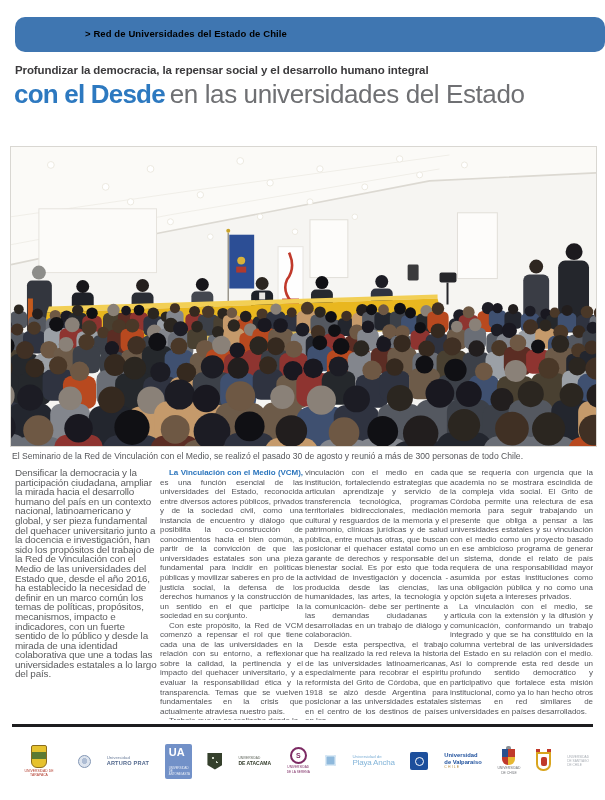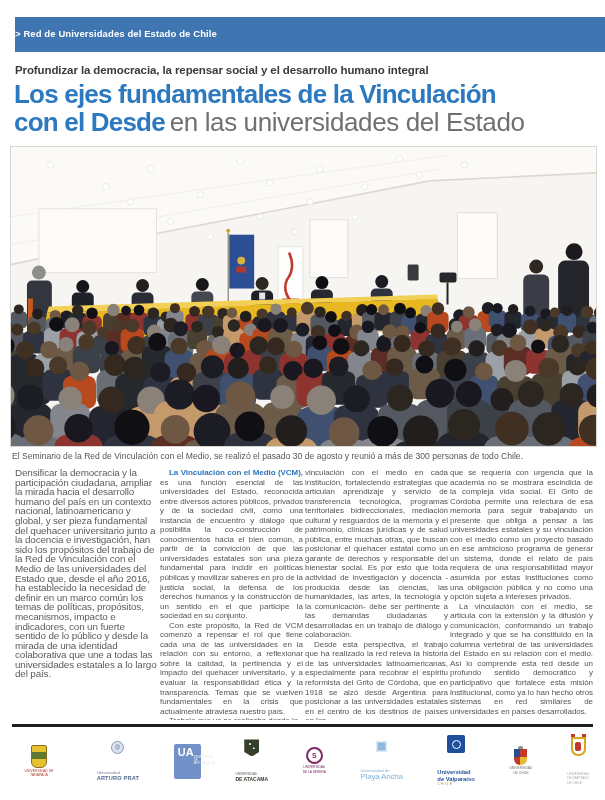--- a/index.html
+++ b/index.html
@@ -3,22 +3,22 @@
 <meta charset="utf-8">
 <style>
   html,body{margin:0;padding:0}
   body{
     width:605px;height:800px;position:relative;background:#ffffff;
     font-family:"Liberation Sans",sans-serif;color:#54555a;overflow:hidden;
   }
   
   .masthead{
     position:absolute;left:15px;right:0;top:17px;height:35px;
-    background:#3f76b1;color:#ffffff;display:flex;flex-direction:column;
-    justify-content:center;box-sizing:border-box;gap:1px;
+    background:#3f76b1;color:#000000;display:flex;flex-direction:column;
+    justify-content:center;padding-left:70px;box-sizing:border-box;gap:1px;border-radius:10px;
   }
   .masthead div{font-size:9.5px;font-weight:bold;letter-spacing:.1px;line-height:1.3}
   
   .kicker{
     position:absolute;left:15px;top:64px;font-size:11.5px;font-weight:bold;
     color:#3b3a3c;letter-spacing:-0.1px;
   }
   .headline{
     position:absolute;left:14px;top:80px;width:582px;line-height:28px;
     font-size:26px;letter-spacing:-0.8px;
@@ -53,34 +53,34 @@
   .lead-in{color:#2d76bd;font-weight:bold}
   
   .footer-rule{
     position:absolute;left:12px;top:724px;width:581px;height:3px;background:#1d1d1f;
   }
   .logos{
     position:absolute;left:16px;right:16px;top:736px;height:50px;
     display:flex;justify-content:space-between;align-items:center;
   }
   .logo{display:flex;flex-direction:column;align-items:center;justify-content:center;gap:2px}
-  .logo.row{flex-direction:column;gap:16px}
+  .logo.row{flex-direction:row;gap:16px}
   .tiny{line-height:1.15;text-align:center}
   
   .uta-shield{width:14px;height:21px;border:1px solid #8a6d1d;border-radius:2px 2px 6px 6px;
     background:linear-gradient(180deg,#e6c22e 0 30%,#5c7a33 30% 62%,#e6c22e 62% 100%)}
   .uta-cap{font-size:3.4px;color:#b23a2b;width:46px}
   
   .uap-seal{width:11px;height:11px;border:1px solid #8296b4;border-radius:50%;
     background:radial-gradient(circle at 50% 45%,#aebdd4 0 35%,#dde4ee 36% 100%)}
   .uap-t1{font-size:4.4px;color:#6d7f9c;text-align:left;line-height:1.2}
   .uap-t2{font-size:5.6px;font-weight:bold;color:#52688d;text-align:left;line-height:1.2;letter-spacing:.2px}
   
   .ua-box{width:27px;height:35px;background:#7291c8;border-radius:2px;color:#fff;
-    display:flex;flex-direction:row;align-items:flex-start;justify-content:flex-start;
+    display:flex;flex-direction:column;align-items:flex-start;justify-content:flex-start;
     padding:3px 0 14px 4px;box-sizing:border-box}
   .ua-abbr{font-size:11px;font-weight:bold;line-height:1}
   .ua-cap{font-size:2.9px;color:#e8edf6;margin-top:9px;line-height:1.2}
   
   .atac-shield{width:15px;height:17px;background:#35402c;
     clip-path:polygon(0 0,100% 0,100% 74%,50% 100%,0 74%);
     background-image:radial-gradient(circle 1px at 40% 30%,#cfd6c6 0 1px,transparent 1px),
       radial-gradient(circle 1px at 65% 55%,#cfd6c6 0 1px,transparent 1px)}
   .atac-t1{font-size:3.2px;color:#5b6157;text-align:left;line-height:1.25}
   .atac-t2{font-size:5px;font-weight:bold;color:#333c2b;text-align:left;line-height:1.25}
@@ -116,21 +116,20 @@
 </head>
 <body>
 
 <div class="masthead">
   <div>&gt; Red de Universidades del Estado de Chile</div>
 </div>
 
 <div class="kicker">Profundizar la democracia, la repensar social y el desarrollo humano integral</div>
 
 <h1 class="headline" style="margin:0;font-family:inherit">
-  <span class="hl-blue" style="display:block">Los ejes fundamentales de la Vinculación</span>
   <span class="hl-blue">con el Desde</span><span class="hl-gray">en las universidades del Estado</span>
 </h1>
 
 <div class="photo-frame">
   <svg viewBox="0 0 587 300" preserveAspectRatio="none">
 
     <rect x="0" y="0" width="587" height="300" fill="#f6f5f2"></rect>
 
     <polygon points="0,0 587,0 587,26 420,34 150,86 0,118" fill="#fbfaf7"></polygon>
     <path d="M0,118 L150,86 L420,34 L587,26" stroke="#dcd9d2" stroke-width="1.6" fill="none"></path>

